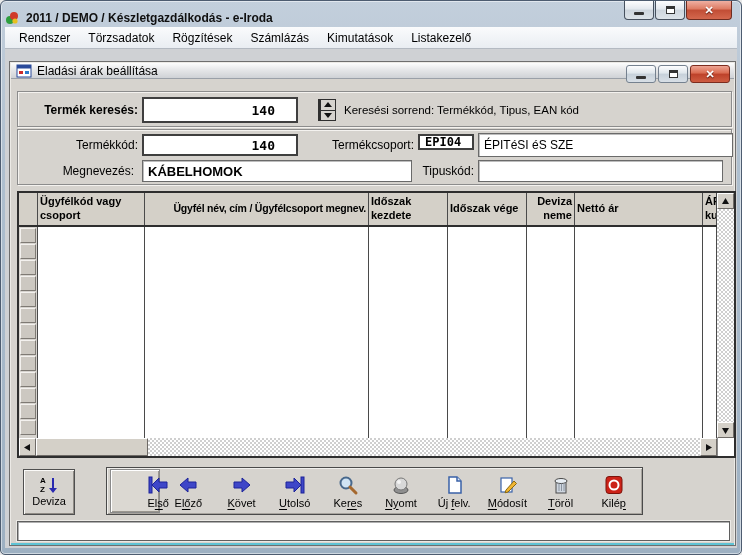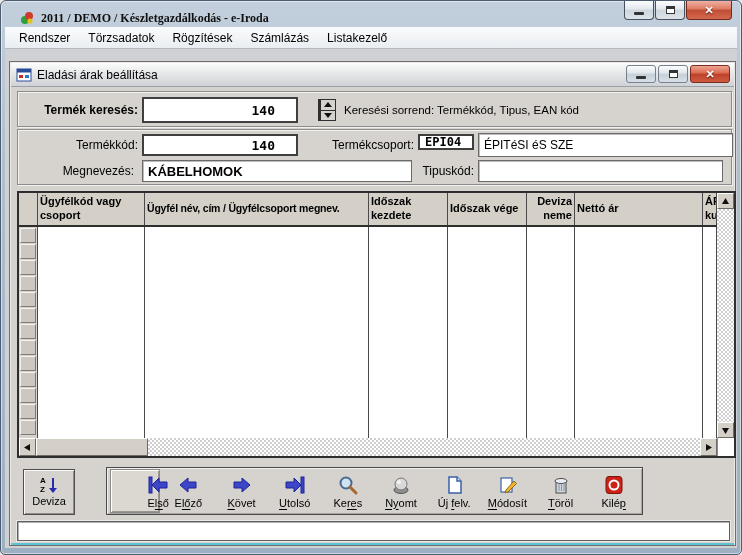--- a/index.html
+++ b/index.html
@@ -3,21 +3,21 @@
 <meta charset="utf-8">
 <style>
   * { box-sizing:border-box; margin:0; padding:0; }
   html,body { width:742px; height:555px; background:#e9e9e9; overflow:hidden; }
   body { position:relative; font-family:"Liberation Sans",sans-serif; color:#000; }
 
   
   .window { position:absolute; inset:0; border-radius:6px 6px 5px 5px;
     background:linear-gradient(180deg,#c3cfdc 0%,#aebfcf 30%,#9db0c2 100%);
     border:1px solid #4d5c70; box-shadow:inset 0 0 0 1px rgba(255,255,255,.5); }
-  .titlebar { position:absolute; left:0; right:0; top:0; height:34px; display:flex; align-items:center; padding-left:18px;font-family:Liberation Serif, serif; }
+  .titlebar { position:absolute; left:0; right:0; top:0; height:34px; display:flex; align-items:center; padding-left:3px; }
   .title-text { font-size:12px; font-weight:600; color:#101010; margin-left:6px; white-space:nowrap; }
   .caption-buttons { position:absolute; top:0; right:9px; display:flex; gap:1px; }
   .cap-btn { width:30px; height:19px; border:1px solid #46505e; border-top:none; border-radius:0 0 4px 4px;
     background:linear-gradient(#fdfdfe,#e3e8ee 45%,#cdd5dd 50%,#dde3e9);
     display:flex; align-items:center; justify-content:center; cursor:default; }
   .cap-btn.close { width:46px; background:linear-gradient(#efb0a2,#dd7a62 45%,#c14d35 50%,#d4684e); border-color:#6e2c20; }
   .glyph-min { width:10px; height:3px; background:#333; margin-top:7px; border-radius:1px; }
   .glyph-restore { width:9px; height:8px; border:1px solid #333; border-top:3px solid #333; background:#fff; }
   .glyph-close { color:#fff; font-size:11px; font-weight:bold; text-shadow:0 1px 1px #5a1a10; line-height:1; }
 
@@ -26,21 +26,21 @@
     background:linear-gradient(#fafbfc,#e9edf2); border-bottom:1px solid #b4bac2;
     display:flex; align-items:center; padding-left:5px; }
   .menu-item { padding:3px 9px; font-size:12px; }
 
   
   .mdi { position:absolute; left:4px; right:4px; top:48px; bottom:6px; background:#cfd1d4; }
 
   
   .child { position:absolute; left:4px; top:12px; width:727px; height:485px;
     background:#d6d3ce; border:1px solid #6e6e6e; box-shadow:inset 0 0 0 1px #eceae6; }
-  .child-titlebar { position:absolute; left:1px; right:1px; top:1px; height:24px;
+  .child-titlebar { position:absolute; left:1px; right:1px; top:1px; height:16px;
     background:linear-gradient(#fdfdfd,#e6e7e9 45%,#cfd2d6); border-bottom:1px solid #9aa0a8;
     display:flex; align-items:center; padding:0 5px; }
   .child-title { font-size:12px; margin-left:5px; }
   .child-cap { position:absolute; right:5px; top:3px; display:flex; gap:2px; }
   .ccap { width:30px; height:18px; border:1px solid #75818f; border-radius:3px;
     background:linear-gradient(#fdfdfe,#dfe6ec 45%,#c6d0da 50%,#d8dfe6);
     display:flex; align-items:center; justify-content:center; }
   .ccap.close { width:40px; background:linear-gradient(#f0a austell,#e0826a) ; background:linear-gradient(#eda493,#d96a4f 45%,#bd4129 50%,#ce5c41); border-color:#7c2v e; border:1px solid #7c2c1e; }
   .child-body { position:absolute; left:1px; right:1px; top:25px; bottom:1px; }
   .cyan-line { position:absolute; left:0; right:0; top:456px; height:2px; background:#5ec3d5; }
@@ -138,20 +138,21 @@
     <div class="cap-btn close">
         <span class="glyph-close">✕</span>
       </div>
   </div>
 
   <div class="menubar" id="menubar">
       <span class="menu-item">Rendszer</span>
       <span class="menu-item">Törzsadatok</span>
       <span class="menu-item">Rögzítések</span>
       <span class="menu-item">Számlázás</span>
+      <span class="menu-item">Kimutatások</span>
       <span class="menu-item">Listakezelő</span>
     </div>
 
   <div class="mdi">
     <div class="child">
 
       <div class="child-titlebar">
         <svg width="16" height="16" viewBox="0 0 16 16">
           <rect x="1" y="2" width="14" height="12" fill="#fff" stroke="#2a4a9a"></rect>
           <rect x="1" y="2" width="14" height="3.5" fill="#2a4a9a"></rect>
@@ -200,21 +201,21 @@
           <div class="lbl" style="left:398px; top:30px; width:58px; line-height:22px;">Tipuskód:</div>
           <div class="field" style="left:460px; top:30px; width:245px; height:22px;"></div>
         </div>
 
         <div class="grid">
           <div class="grid-header" id="grid-header">
               <div class="gh-sel"></div>
               <div class="gh-cell" style="width: 107px;">
                 <span>Ügyfélkód vagy csoport</span>
               </div>
-              <div class="gh-cell" style="width: 224px; font-size: 10.5px; letter-spacing: -0.2px;">
+              <div class="gh-cell" style="width: 224px; font-size: 10.5px; letter-spacing: -0.2px; justify-content: flex-end;">
                 <span style="white-space: nowrap;">Ügyfél név, cím / Ügyfélcsoport megnev.</span>
               </div>
               <div class="gh-cell" style="width: 79px;">
                 <span>Időszak kezdete</span>
               </div>
               <div class="gh-cell" style="width: 79px;">
                 <span>Időszak vége</span>
               </div>
               <div class="gh-cell right" style="width: 48px;">
                 <span>Deviza neme</span>

